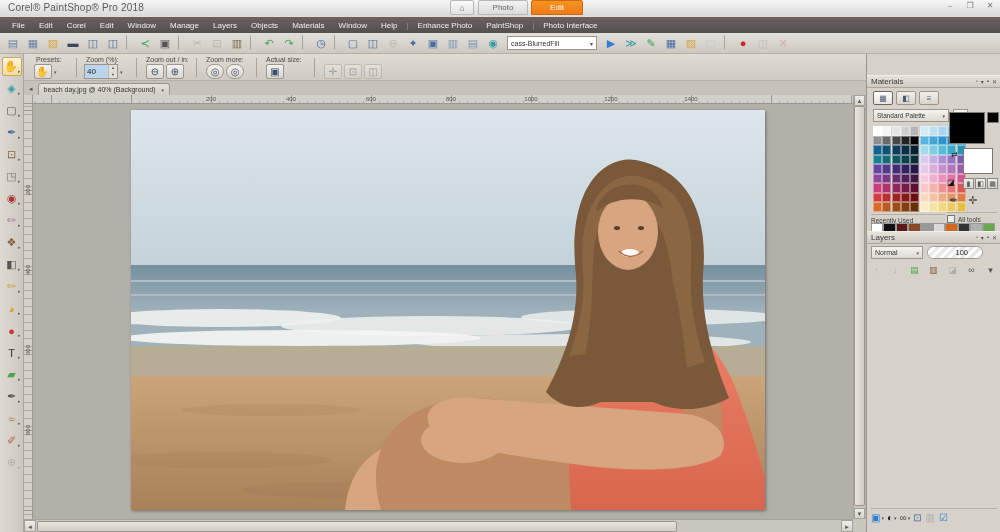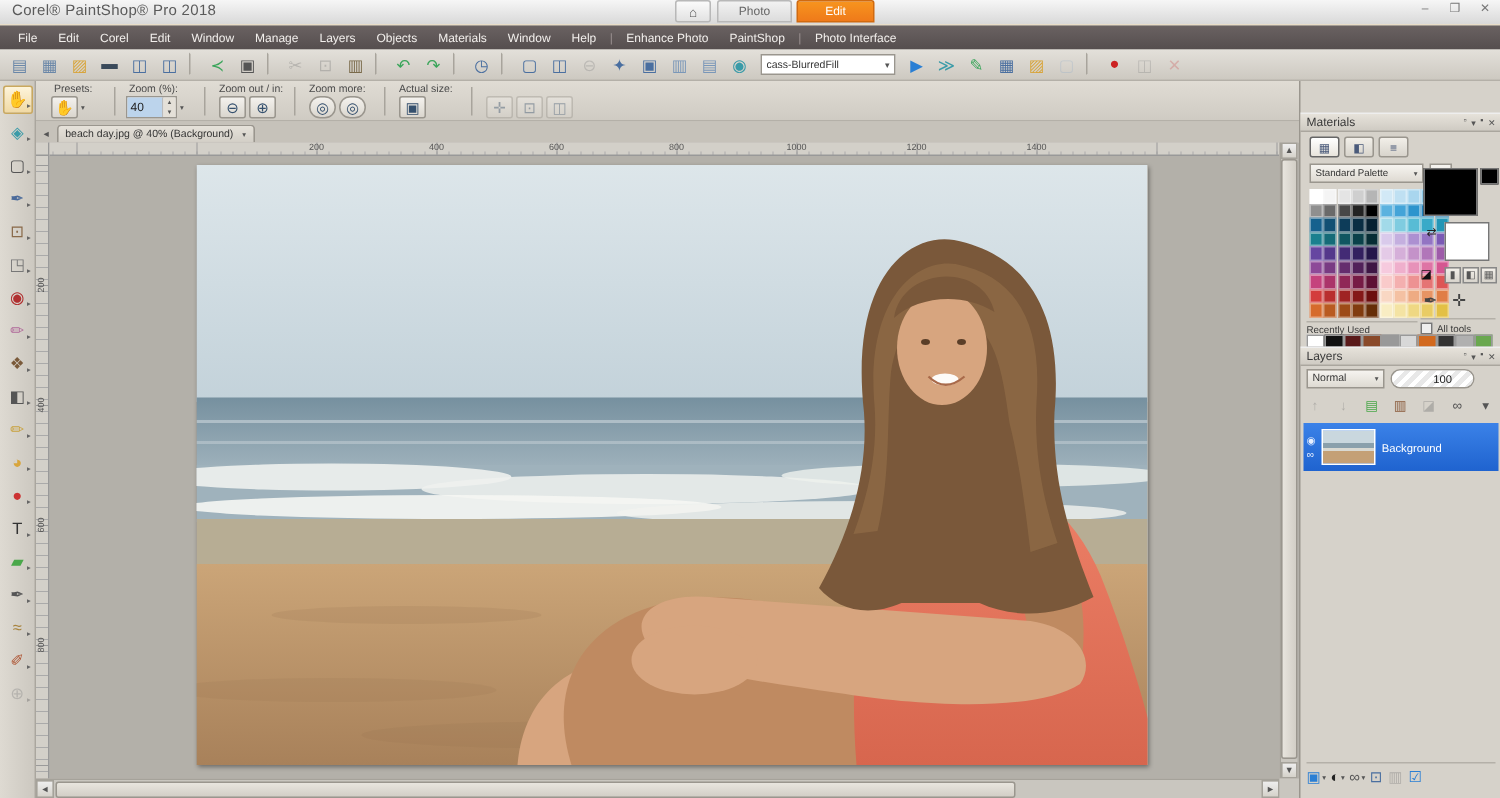--- a/index.html
+++ b/index.html
@@ -637,28 +637,20 @@
   <div id="layers-toolbar">
 
   <span class="ltb dis" title="layer-up-icon" style="color: rgb(119, 119, 119);">↑</span>
       <span class="ltb dis" title="layer-down-icon" style="color: rgb(119, 119, 119);">↓</span>
       <span class="ltb" title="new-layer-icon" style="color: rgb(74, 168, 74);">▤</span>
       <span class="ltb" title="delete-layer-icon" style="color: rgb(138, 90, 58);">▥</span>
       <span class="ltb dis" title="mask-layer-icon" style="color: rgb(119, 119, 119);">◪</span>
       <span class="ltb" title="link-layers-icon" style="color: rgb(85, 85, 85);">∞</span>
       <span class="ltb" title="more-caret" style="color: rgb(85, 85, 85);">▾</span>
     </div>
-  <div id="layer-row">
-    <div id="layer-eyes">
-      <span>◉</span>
-      <span>∞</span>
-    </div>
-    <div id="layer-thumb"></div>
-    <span id="layer-name">Background</span>
-  </div>
   <div id="layers-bottom">
 
       <span class="lbi" title="new-raster-layer-icon">
         <span style="color: rgb(42, 127, 212);">▣</span>
         <span class="caret">▾</span>
       </span>
 
       <span class="lbi" title="new-adjustment-layer-icon">
         <span style="color: rgb(34, 34, 34);">◐</span>
         <span class="caret">▾</span>

